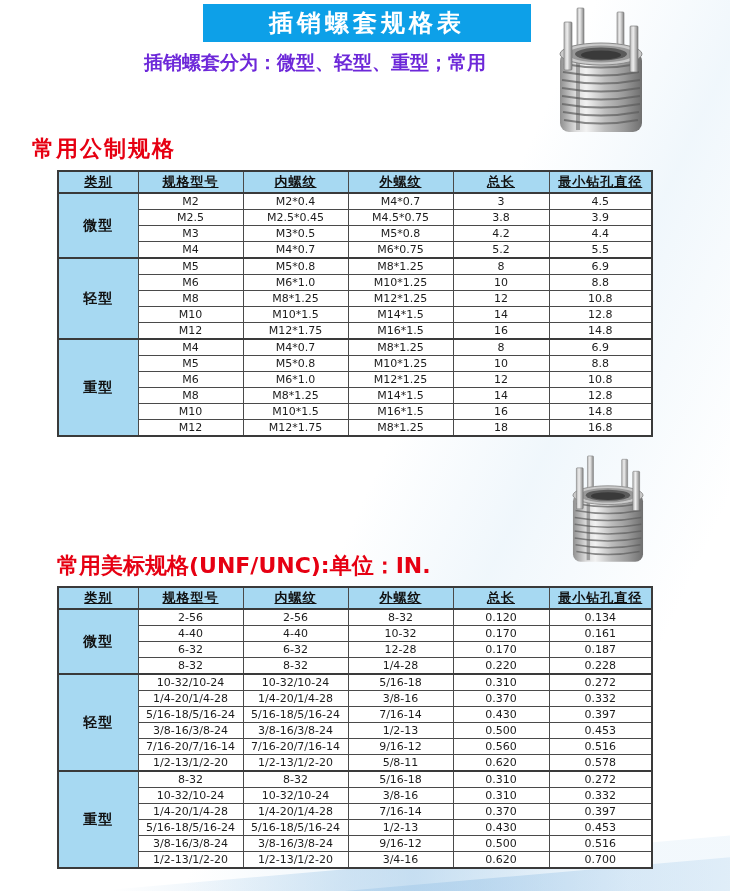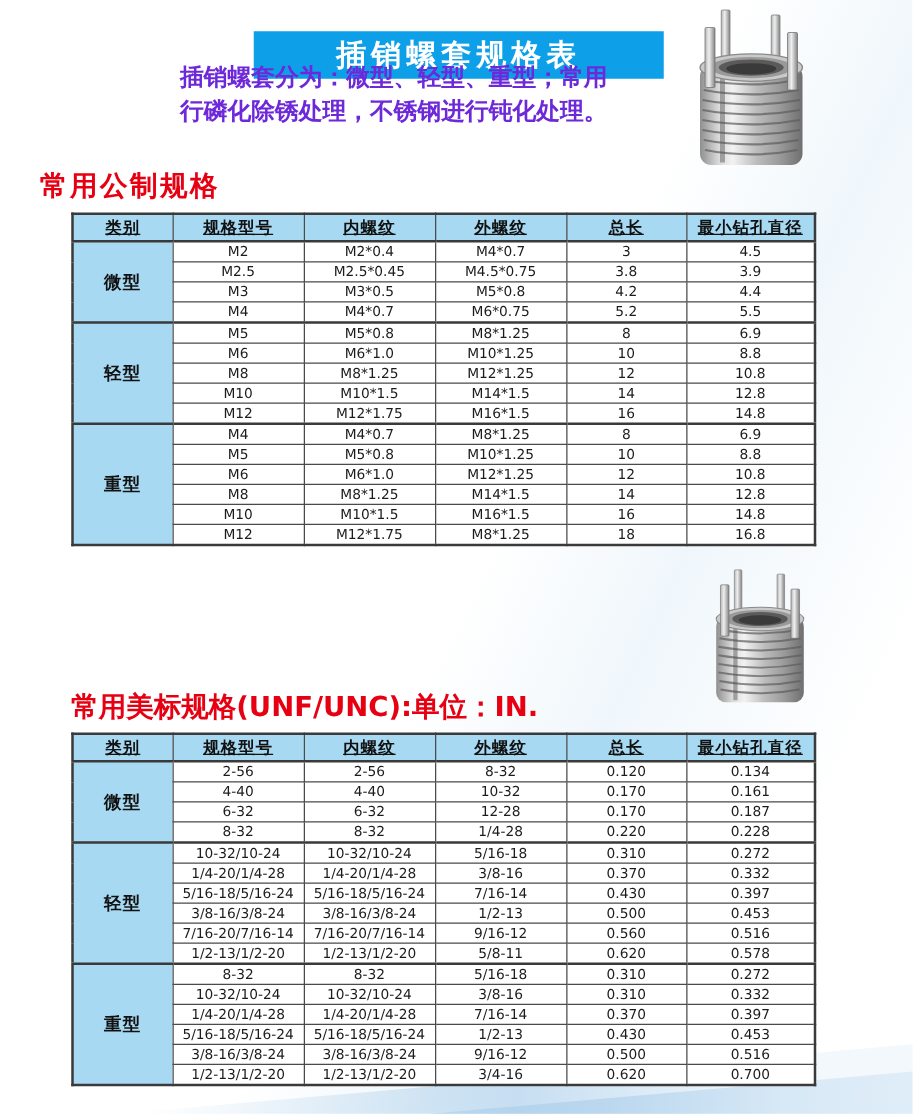--- a/index.html
+++ b/index.html
@@ -18,21 +18,21 @@
     transform:skewY(-5deg);
   }
   .stripe-b{
     position:absolute;left:-60px;bottom:-52px;width:900px;height:56px;
     background:linear-gradient(to right, rgba(190,218,240,0.15), rgba(175,208,236,0.65) 60%, rgba(210,230,246,0.3));
     transform:skewY(-5deg);
   }
   .banner{
     position:absolute;left:203px;top:4px;width:328px;height:38px;
     background:#0da0e8;color:#ffffff;text-align:center;line-height:38px;
-    font-size:24px;font-weight:bold;letter-spacing:4px;margin-top:21px;
+    font-size:24px;font-weight:bold;letter-spacing:4px;
   }
   .intro{
     position:absolute;left:24px;top:49px;width:462px;
     font-size:19px;line-height:27px;font-weight:bold;color:#6d28d9;text-align:right;
   }
   .intro-line:first-child{text-indent:2.1em;}
   .red-heading{
     position:absolute;color:#e60012;font-weight:bold;white-space:nowrap;
   }
   #heading-metric{left:32px;top:134px;font-size:22px;letter-spacing:2px;}
@@ -104,21 +104,20 @@
       <ellipse cx="55" cy="49" rx="20" ry="4.5" fill="#3a3a3a"></ellipse>
       <rect x="18" y="16" width="8" height="48" rx="1" fill="url(#gp)" stroke="#6f6f6f" stroke-width="0.6"></rect>
       <rect x="84" y="20" width="8" height="46" rx="1" fill="url(#gp)" stroke="#6f6f6f" stroke-width="0.6"></rect>
     </g>
   </defs>
   <use href="#insertShape"></use>
 </svg>
 
 <div class="intro">
     <div class="intro-line">插销螺套分为：微型、轻型、重型；常用</div>
-    <div class="intro-line">行磷化除锈处理，不锈钢进行钝化处理。</div>
   </div>
 
 <div id="heading-metric" class="red-heading">常用公制规格</div>
 
 <table id="table-0" class="spec-table">
     <colgroup>
       <col style="width: 80px;">
       <col style="width: 105px;">
       <col style="width: 105px;">
       <col style="width: 105px;">

